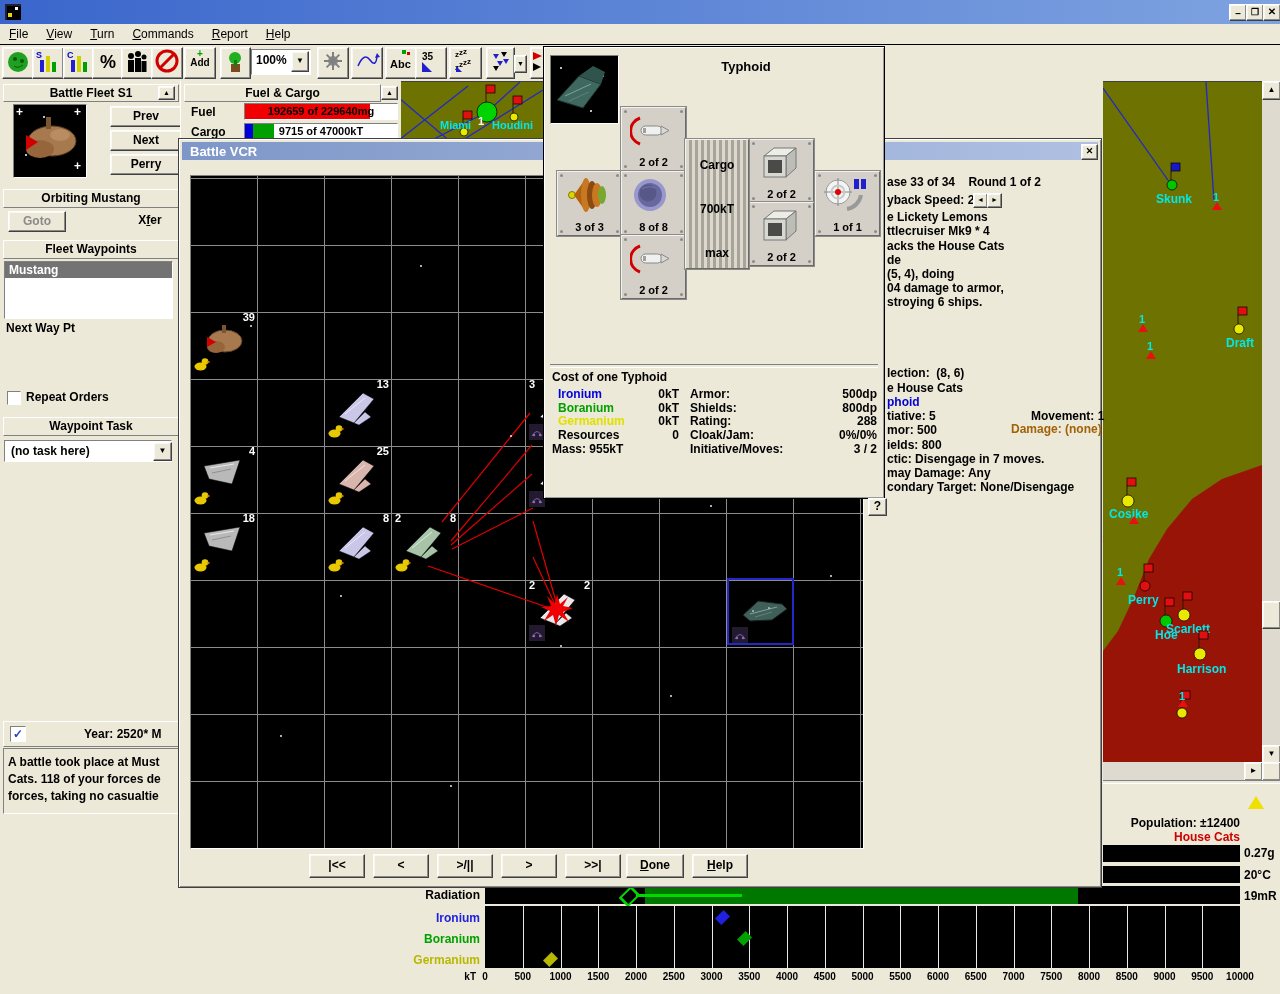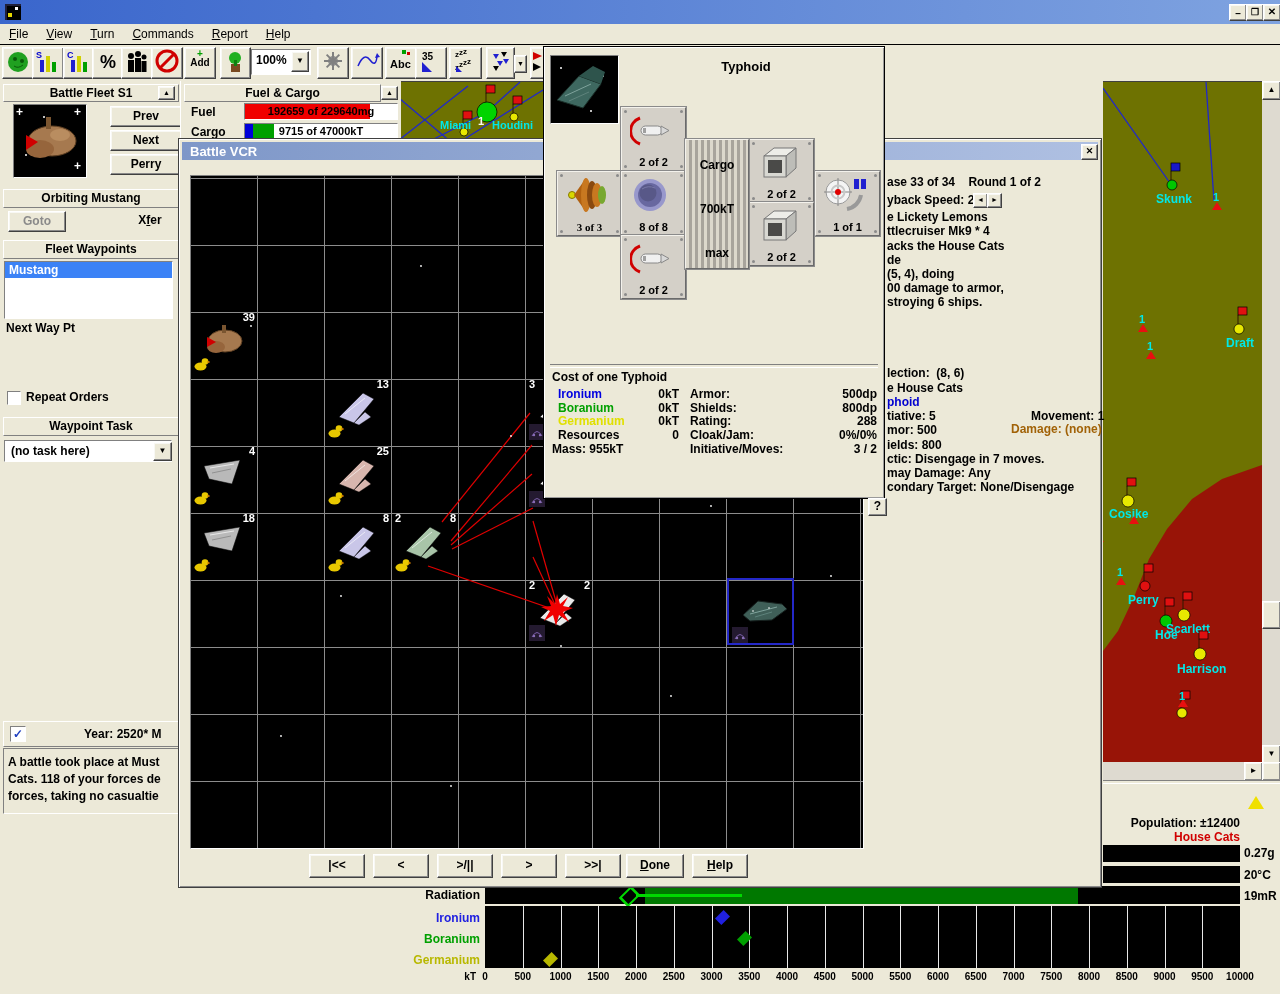--- a/index.html
+++ b/index.html
@@ -10,21 +10,21 @@
        border-right:1px solid #404040;border-bottom:1px solid #404040;
        box-shadow:inset -1px -1px 0 #8A8A8A,inset 1px 1px 0 #F8F8F4;
        text-align:center;cursor:default}
   .hdr{background:#ECE9D8;border-top:1px solid #FFF;border-left:1px solid #FFF;
        border-right:1px solid #808080;border-bottom:1px solid #808080;text-align:center}
   .sunk{border:1px solid;border-color:#808080 #FFF #FFF #808080;background:#FFF}
   .sunkd{border:1px solid;border-color:#808080 #FFF #FFF #808080}
   .tb{width:30px;height:30px;padding:0;font-size:11px;line-height:28px}
   .menu-item{display:inline-block;padding:3px 9px;font-weight:normal;font-size:12px}
   .wp-item{height:16px;line-height:16px;padding-left:4px;font-size:12px}
-  .wp-item.sel{background:#3b82f6;color:#FFF}
+  .wp-item.sel{background:#737373;color:#FFF}
   .infoline{position:absolute;white-space:pre;font-size:12px;line-height:13px}
   .slot{position:absolute;background:#D4D0C8;border-top:1px solid #F4F2EC;border-left:1px solid #F4F2EC;
         border-right:1px solid #6A6A6A;border-bottom:1px solid #6A6A6A;box-shadow:0 0 0 1px #8A8A8A}
   .slot .cnt{position:absolute;bottom:2px;left:0;right:0;text-align:center;font-size:11px}
   .screw{position:absolute;width:3px;height:3px;background:#8A8A8A;border-radius:50%}
   .cell{position:absolute;width:67px;height:67px;box-sizing:border-box}
   .cell.sel{border:2px solid #2428C8}
   .tokcnt{position:absolute;top:1px;color:#FFF;font-size:11px}
   .diamond{position:absolute;width:9px;height:9px;transform:rotate(45deg) scaleY(1.35)}
   .tick-label{position:absolute;width:40px;text-align:center;font-size:10px}
@@ -532,21 +532,21 @@
   <div id="vcr-controls"></div>
 <div class="infoline" style="position: absolute; left: 708px; top: 37px; color: rgb(0, 0, 0);">ase 33 of 34    Round 1 of 2</div>
     <div class="infoline" style="position: absolute; left: 708px; top: 55px; color: rgb(0, 0, 0);">yback Speed: 2</div>
     <div class="btn" style="position: absolute; left: 794px; top: 54px; width: 13px; height: 13px; font-size: 7px; line-height: 12px;">◄</div>
     <div class="btn" style="position: absolute; left: 808px; top: 54px; width: 13px; height: 13px; font-size: 7px; line-height: 12px;">►</div>
     <div class="infoline" style="position: absolute; left: 708px; top: 72px; color: rgb(0, 0, 0);">e Lickety Lemons</div>
     <div class="infoline" style="position: absolute; left: 708px; top: 86px; color: rgb(0, 0, 0);">ttlecruiser Mk9 * 4</div>
     <div class="infoline" style="position: absolute; left: 708px; top: 101px; color: rgb(0, 0, 0);">acks the House Cats</div>
     <div class="infoline" style="position: absolute; left: 708px; top: 115px; color: rgb(0, 0, 0);">de</div>
     <div class="infoline" style="position: absolute; left: 708px; top: 129px; color: rgb(0, 0, 0);">(5, 4), doing</div>
-    <div class="infoline" style="position: absolute; left: 708px; top: 143px; color: rgb(0, 0, 0);">00 damage to armor,</div>
+    <div class="infoline" style="position: absolute; left: 708px; top: 143px; color: rgb(0, 0, 0);">04 damage to armor,</div>
     <div class="infoline" style="position: absolute; left: 708px; top: 157px; color: rgb(0, 0, 0);">stroying 6 ships.</div>
     <div class="infoline" style="position: absolute; left: 708px; top: 228px; color: rgb(0, 0, 0);">lection:  (8, 6)</div>
     <div class="infoline" style="position: absolute; left: 708px; top: 243px; color: rgb(0, 0, 0);">e House Cats</div>
     <div class="infoline" style="position: absolute; left: 708px; top: 257px; color: rgb(0, 0, 208);">phoid</div>
     <div class="infoline" style="position: absolute; left: 708px; top: 271px; color: rgb(0, 0, 0);">tiative: 5</div>
     <div class="infoline" style="position: absolute; left: 808px; top: 271px; color: rgb(0, 0, 0); padding-left: 44px;">Movement: 1</div>
     <div class="infoline" style="position: absolute; left: 708px; top: 285px; color: rgb(0, 0, 0);">mor: 500</div>
     <div class="infoline" style="position: absolute; left: 808px; top: 284px; color: #a16207; padding-left: 24px;">Damage: (none)</div>
     <div class="infoline" style="position: absolute; left: 708px; top: 300px; color: rgb(0, 0, 0);">ields: 800</div>
     <div class="infoline" style="position: absolute; left: 708px; top: 314px; color: rgb(0, 0, 0);">ctic: Disengage in 7 moves.</div>
@@ -575,21 +575,21 @@
     </svg>
   </div>
   <div class="abs" style="left:72px;top:12px;width:260px;text-align:center;font-size:13px">Typhoid</div>
   <div id="popup-slots">
       <div class="slot" style="position: absolute; left: 77px; top: 60px; width: 63px; height: 62px;"><svg width="44" height="40" style="margin:4px 0 0 8px">
           <path d="M10 6 A15 14 0 0 0 10 32" stroke="#D00000" stroke-width="3" fill="none"></path>
           <rect x="11" y="14" width="21" height="9" rx="4.5" fill="#F0F0F0" stroke="#888"></rect>
           <polygon points="31,14 39,18.5 31,23" fill="#D8D8D8" stroke="#888"></polygon>
           <rect x="13" y="16" width="3" height="5" fill="#A0A0A0"></rect>
         </svg><div class="cnt">2 of 2</div><span class="screw" style="left:2px;top:2px"></span><span class="screw" style="right:2px;top:2px"></span><span class="screw" style="left:2px;bottom:2px"></span><span class="screw" style="right:2px;bottom:2px"></span></div>
-      <div class="slot" style="position: absolute; left: 13px; top: 124px; width: 63px; height: 63px; font-family: Liberation Serif, serif;"><svg width="44" height="40" style="margin:4px 0 0 8px">
+      <div class="slot" style="position: absolute; left: 13px; top: 124px; width: 63px; height: 63px;"><svg width="44" height="40" style="margin:4px 0 0 8px">
           <circle cx="6" cy="19" r="3.5" fill="#D8D800" stroke="#887800"></circle>
           <polygon points="8,19 20,2 20,36" fill="#B06010"></polygon>
           <ellipse cx="20" cy="19" rx="5" ry="17" fill="#C87820"></ellipse>
           <ellipse cx="26" cy="19" rx="5" ry="14" fill="#8A4A10"></ellipse>
           <ellipse cx="31" cy="19" rx="5" ry="12" fill="#C87820"></ellipse>
           <ellipse cx="36" cy="19" rx="4" ry="9" fill="#78A830"></ellipse>
         </svg><div class="cnt">3 of 3</div><span class="screw" style="left:2px;top:2px"></span><span class="screw" style="right:2px;top:2px"></span><span class="screw" style="left:2px;bottom:2px"></span><span class="screw" style="right:2px;bottom:2px"></span></div>
       <div class="slot" style="position: absolute; left: 77px; top: 124px; width: 63px; height: 63px;"><svg width="44" height="40" style="margin:4px 0 0 10px">
           <circle cx="18" cy="19" r="16" fill="#9898CC"></circle>
           <circle cx="18" cy="19" r="12" fill="#6868A0"></circle>

